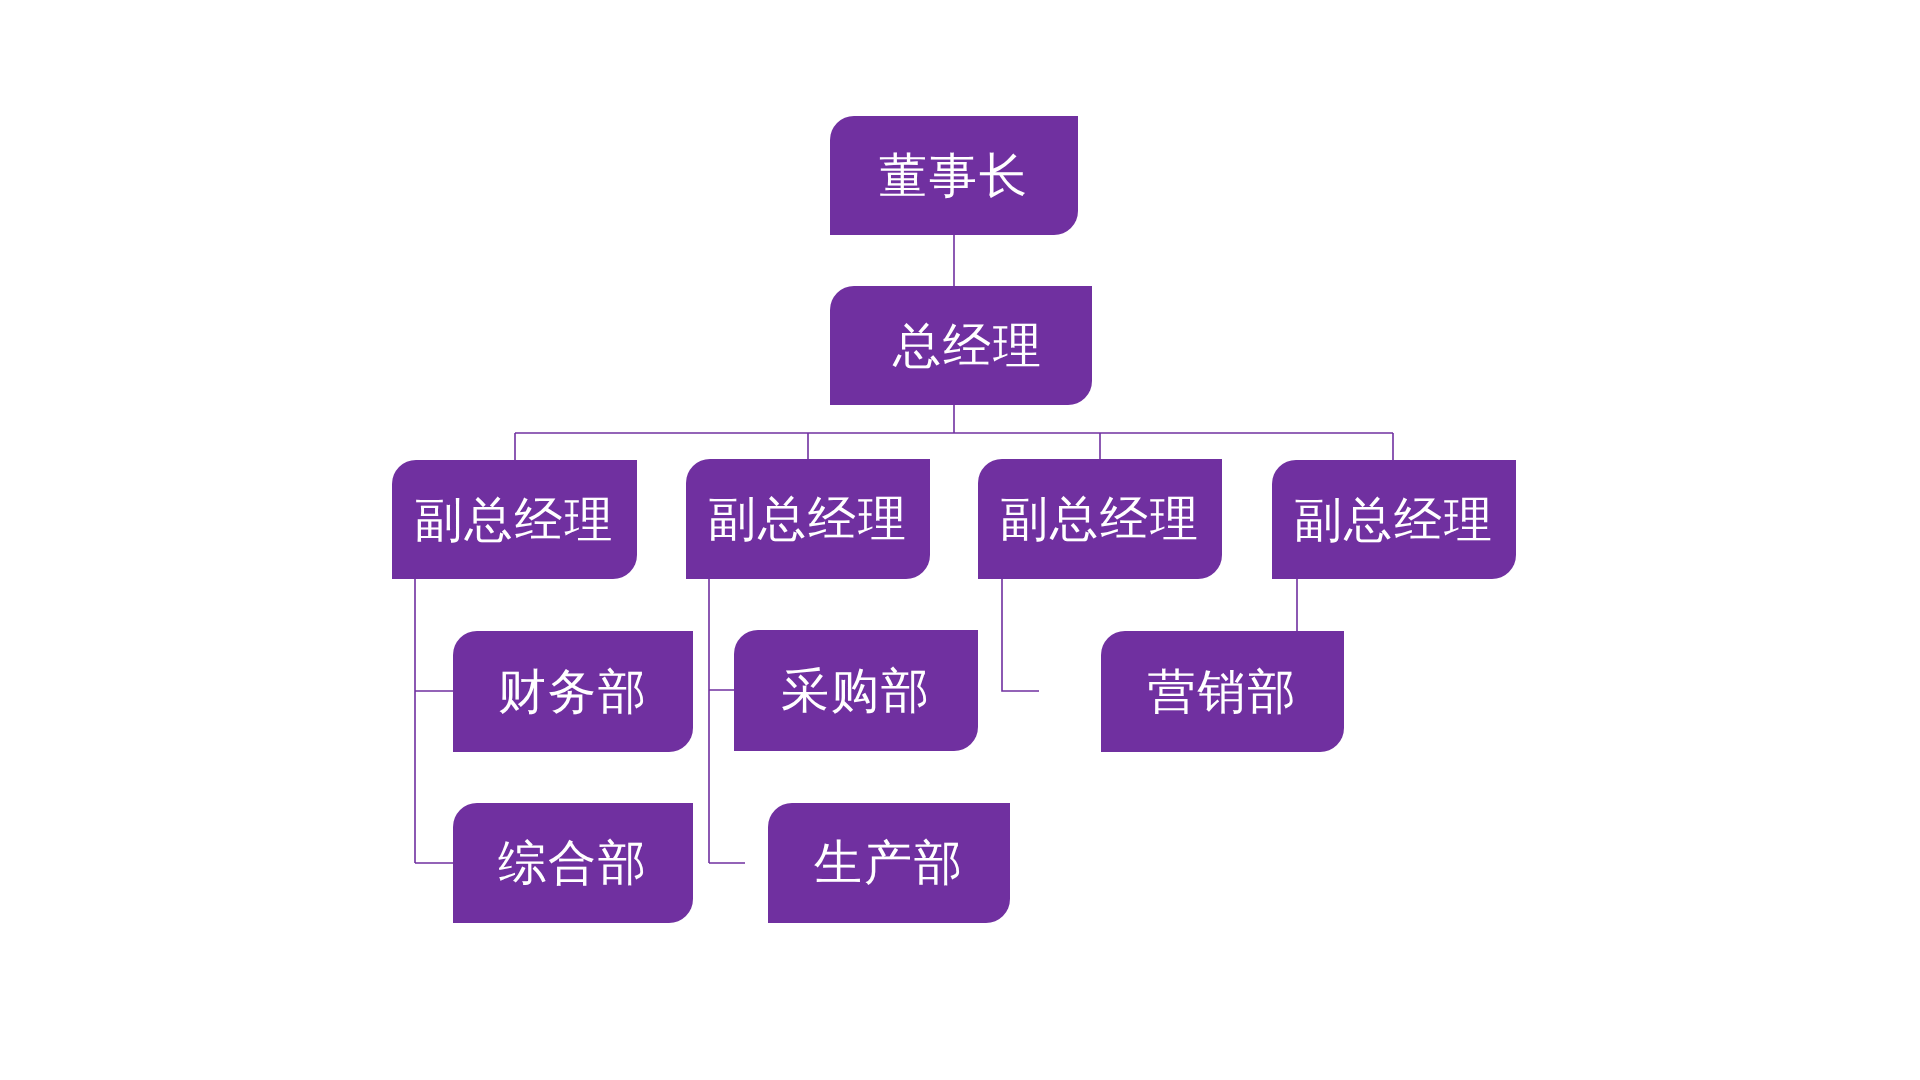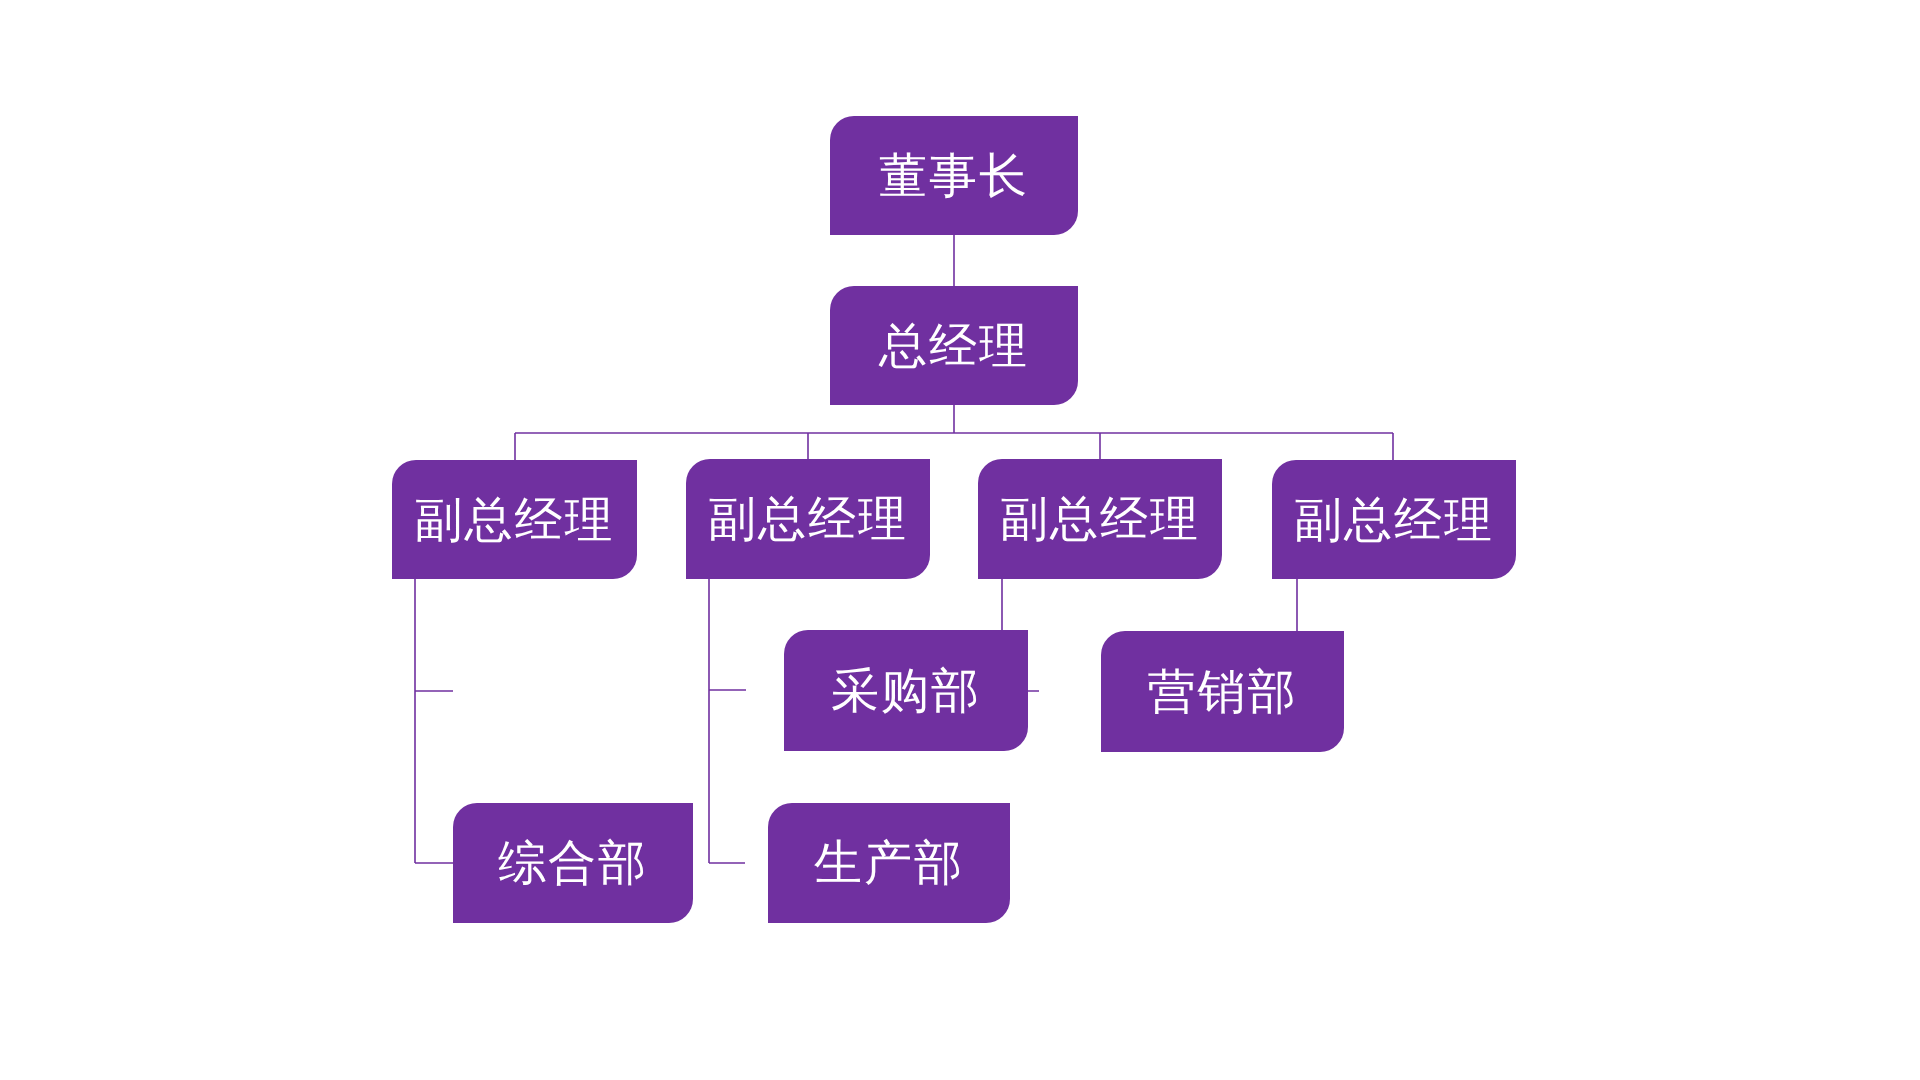--- a/index.html
+++ b/index.html
@@ -49,26 +49,27 @@
     <path class="connector" d="M808 433 V459"></path>
     <path class="connector" d="M1100 433 V459"></path>
     <path class="connector" d="M1393 433 V460"></path>
     <path class="connector" d="M415 579 V863 M415 691 H453 M415 863 H453"></path>
     <path class="connector" d="M709 578 V863 M709 690 H746 M709 863 H745"></path>
     <path class="connector" d="M1002 578 V691 H1039"></path>
     <path class="connector" d="M1297 579 V692 H1333"></path>
   </svg>
 
   <div class="node" style="left:830px;  top:116px; width:248px; height:119px;">董事长</div>
-  <div class="node" style="left:830px;  top:286px; width:248px; height:119px;">总经理</div>
+  <div class="node" style="left:830px;  top:286px; width:248px; height:119px;padding-left:14px;">总经理</div>
 
   <div class="node" style="left:392px;  top:460px; width:245px; height:119px;">副总经理</div>
   <div class="node" style="left:686px;  top:459px; width:244px; height:120px;">副总经理</div>
   <div class="node" style="left:978px;  top:459px; width:244px; height:120px;">副总经理</div>
   <div class="node" style="left:1272px; top:460px; width:244px; height:119px;">副总经理</div>
 
-  <div class="node" style="left:784px;  top:630px; width:244px; height:121px;">采购部</div>
+  <div class="node" style="left:453px;  top:631px; width:240px; height:121px;">财务部</div>
+  <div class="node" style="left:734px;  top:630px; width:244px; height:121px;">采购部</div>
   <div class="node" style="left:1101px; top:631px; width:243px; height:121px;">营销部</div>
 
   <div class="node" style="left:453px;  top:803px; width:240px; height:120px;">综合部</div>
   <div class="node" style="left:768px;  top:803px; width:242px; height:120px;font-family:Liberation Serif, serif;">生产部</div>
 
 </div>
 
 </body></html>

